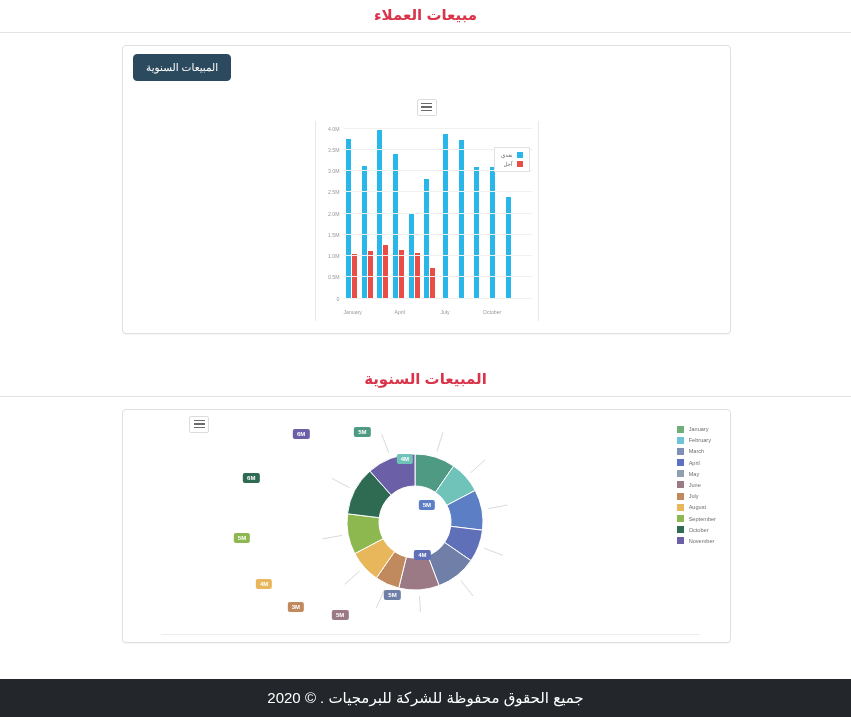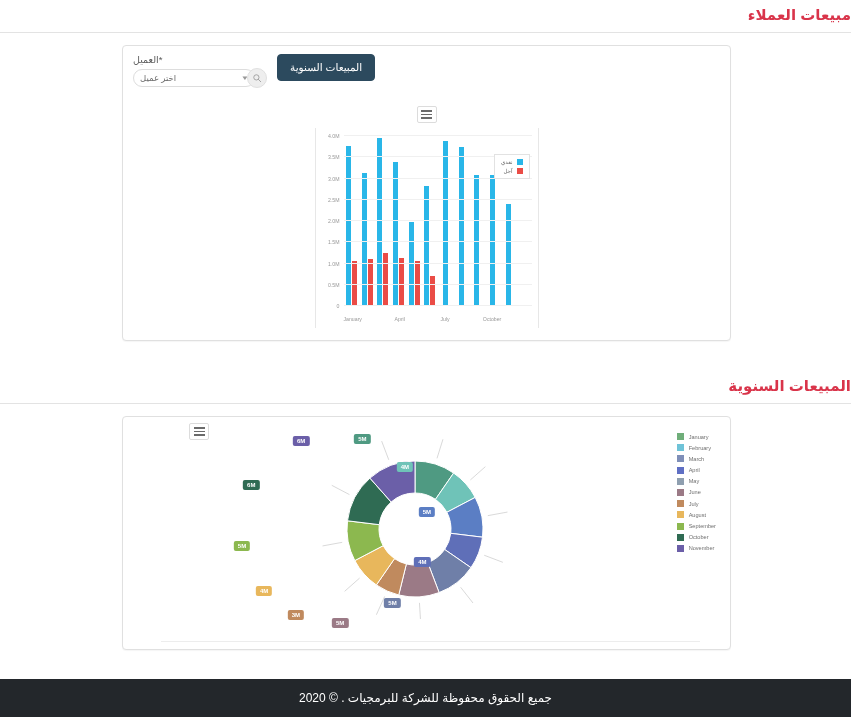--- a/index.html
+++ b/index.html
@@ -10,21 +10,21 @@
     font-family: "Liberation Sans", "DejaVu Sans", sans-serif;
     font-size: 12px;
     color: #333;
     overflow: hidden;
     position: relative;
   }
   .page { width: 851px; height: 717px; display:flex; flex-direction:column; }
   .content { flex: 1 1 auto; padding: 0; }
 
   .section-title {
-    text-align: right;
+    text-align: center;
     color: #d9344a;
     font-weight: bold;
     font-size: 15px;
     padding: 6px 0 8px 0;
     direction: rtl;
   }
   .title-rule {
     border-bottom: 1px solid #e3e3e3;
     margin: 0 0 12px 0;
   }
@@ -189,56 +189,39 @@
   .dl-row { display:flex; align-items:center; gap:5px; }
   .dl-sw { width:7px; height:7px; display:block; }
   .dl-txt { font-size:5.6px; color:#6f6f6f; }
 
   
   .footer {
     background:#23272b;
     color:#ffffff;
     height: 38px;
     display:flex; align-items:center; justify-content:center;
-    font-size: 12px;
+    font-size: 15px;
     direction: rtl;
   }
   .spacer-lg { height: 30px; }
   .spacer-sm { height: 16px; }
 </style>
 </head>
 <body>
 
 <div class="page">
   <div class="content">
 
     <div class="section-title">مبيعات العملاء</div>
     <div class="title-rule"></div>
 
     <div class="card">
       <div class="toolbar">
         <button class="btn-dark">المبيعات السنوية</button>
 
-        <div class="field-group">
-          <div class="field-label">
-            <span>*</span><span>العميل</span>
-          </div>
-          <div class="field-row">
-            <div class="icon-btn">
-              <svg width="10" height="10" viewBox="0 0 16 16" aria-hidden="true">
-                <circle cx="7" cy="7" r="4.2" fill="none" stroke="#9a9a9a" stroke-width="1.4"></circle>
-                <line x1="10.2" y1="10.2" x2="14" y2="14" stroke="#9a9a9a" stroke-width="1.4" stroke-linecap="round"></line>
-              </svg>
-            </div>
-            <div class="select-box">
-              <span class="caret">▼</span>
-              <span>اختر عميل</span>
-            </div>
-          </div>
-        </div>
       </div>
 
       <div class="card-inner">
         <div class="barchart-wrap">
           <div class="barchart-head">
             <div class="export-btn">
                 <i></i>
                 <i></i>
                 <i></i>
               </div>

